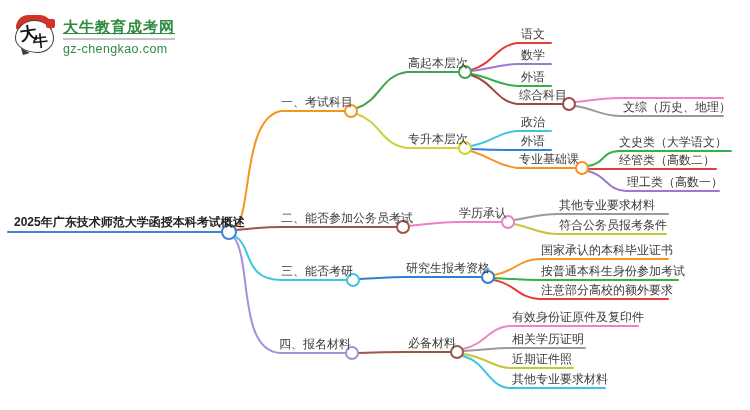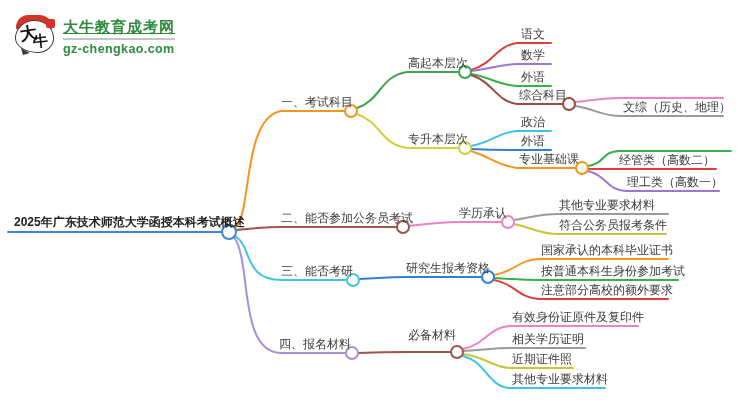--- a/index.html
+++ b/index.html
@@ -24,21 +24,21 @@
             border:1.6px solid #3c3c3c;border-radius:50% 50% 42% 58% / 55% 55% 45% 45%;}
   .mark-bubble::after{content:"";position:absolute;left:2px;bottom:-8px;width:0;height:0;
             border:5px solid transparent;border-top-color:#3c3c3c;transform:rotate(28deg);}
   .mark-da{position:absolute;left:6px;top:7px;font-weight:bold;font-size:17px;color:#141414;
             transform:rotate(-8deg);z-index:2;}
   .mark-niu{position:absolute;left:19px;top:17px;font-weight:bold;font-size:15px;color:#141414;
             transform:rotate(-6deg);z-index:2;}
   .mark-seal{position:absolute;right:1px;top:4px;width:9px;height:9px;background:#d43226;border-radius:2px;}
   .logo-title{font-size:15px;font-weight:bold;color:#2e8b3f;letter-spacing:1px;text-decoration:underline;}
   .logo-sep{height:2px;background:#c4c4c4;margin:1.5px 0;}
-  .logo-domain{font-size:12.5px;font-weight:bold;color:#2e8b3f;letter-spacing:0.4px;}
+  .logo-domain{font-size:12.5px;font-weight:normal;color:#2e8b3f;letter-spacing:0.4px;}
 </style>
 </head>
 <body>
 
 <div class="stage">
 
   <svg class="map" width="750" height="410" viewBox="0 0 750 410">
 
     <path class="st-blue" d="M8,232 L222,232"></path>
 
@@ -112,31 +112,32 @@
 
   <div class="lbl" style="left:281px;top:95px">一、考试科目</div>
   <div class="lbl" style="left:281px;top:211px">二、能否参加公务员考试</div>
   <div class="lbl" style="left:281px;top:264px">三、能否考研</div>
   <div class="lbl" style="left:279px;top:337px">四、报名材料</div>
 
   <div class="lbl" style="left:408px;top:56px">高起本层次</div>
   <div class="lbl" style="left:408px;top:132px">专升本层次</div>
   <div class="lbl" style="left:459px;top:206px">学历承认</div>
   <div class="lbl" style="left:406px;top:261px">研究生报考资格</div>
-  <div class="lbl" style="left:408px;top:328px">必备材料</div>
+  <div class="lbl" style="left:408px;top:336px">必备材料</div>
 
   <div class="lbl" style="left:521px;top:27px">语文</div>
   <div class="lbl" style="left:521px;top:48px">数学</div>
   <div class="lbl" style="left:521px;top:70px">外语</div>
   <div class="lbl" style="left:519px;top:88px">综合科目</div>
   <div class="lbl" style="left:623px;top:100px">文综（历史、地理）</div>
 
   <div class="lbl" style="left:521px;top:115px">政治</div>
   <div class="lbl" style="left:521px;top:134px">外语</div>
   <div class="lbl" style="left:519px;top:152px">专业基础课</div>
+  <div class="lbl" style="left:619px;top:135px">文史类（大学语文）</div>
   <div class="lbl" style="left:619px;top:153px">经管类（高数二）</div>
   <div class="lbl" style="left:627px;top:175px">理工类（高数一）</div>
 
   <div class="lbl" style="left:559px;top:198px">其他专业要求材料</div>
   <div class="lbl" style="left:559px;top:218px">符合公务员报考条件</div>
 
   <div class="lbl" style="left:541px;top:243px">国家承认的本科毕业证书</div>
   <div class="lbl" style="left:541px;top:264px">按普通本科生身份参加考试</div>
   <div class="lbl" style="left:541px;top:283px">注意部分高校的额外要求</div>
 

